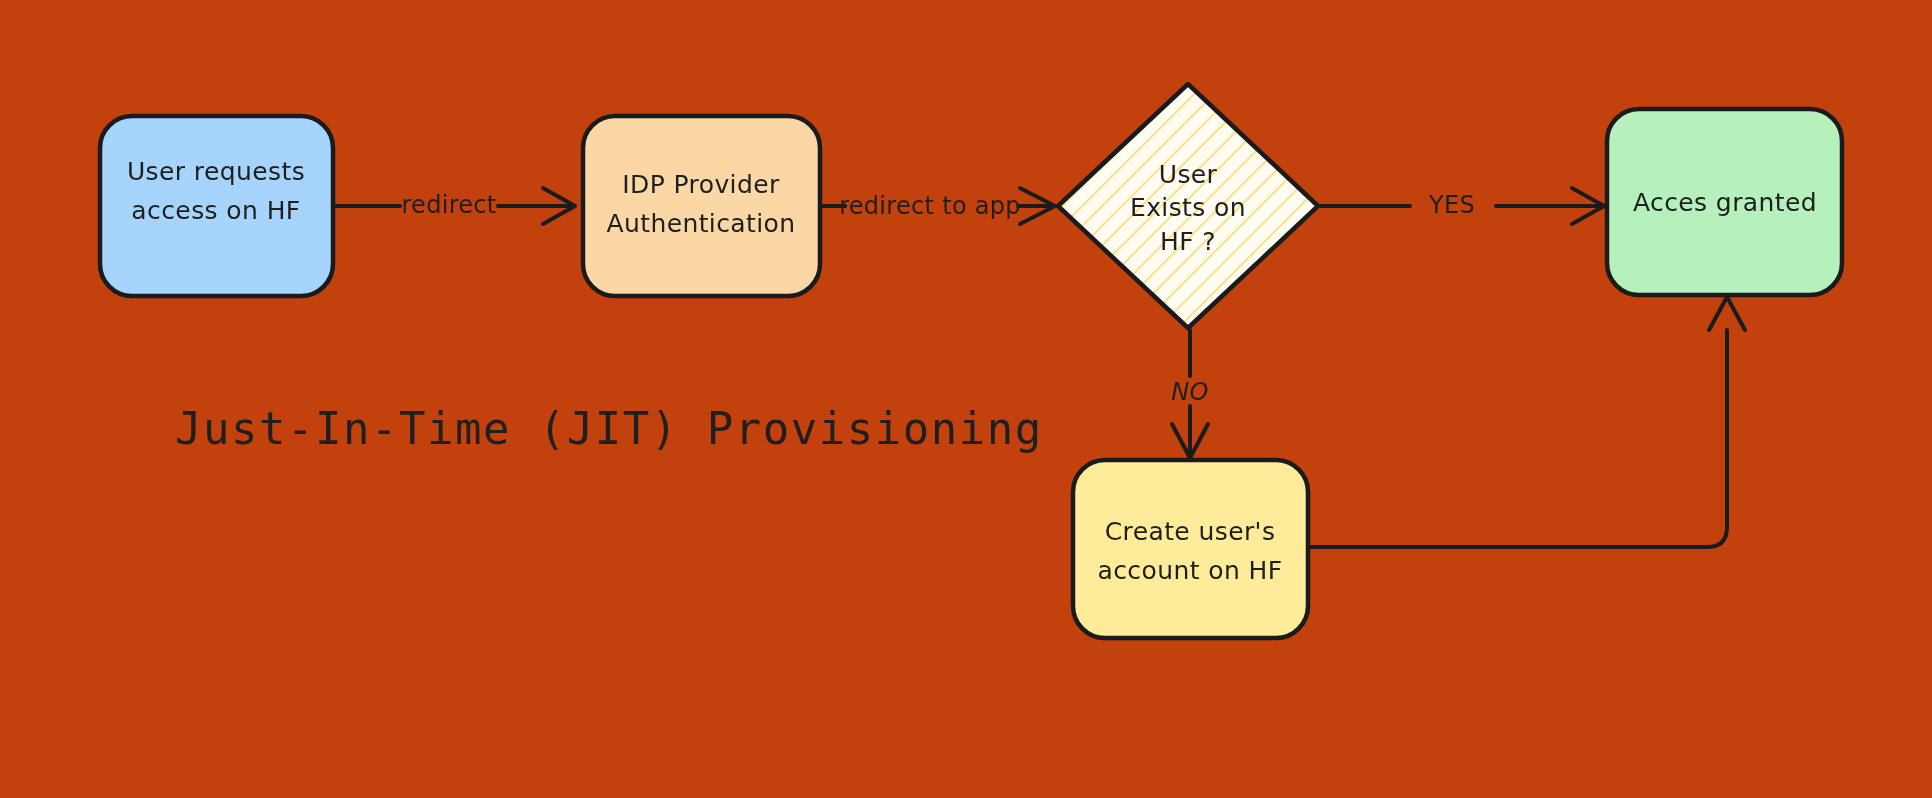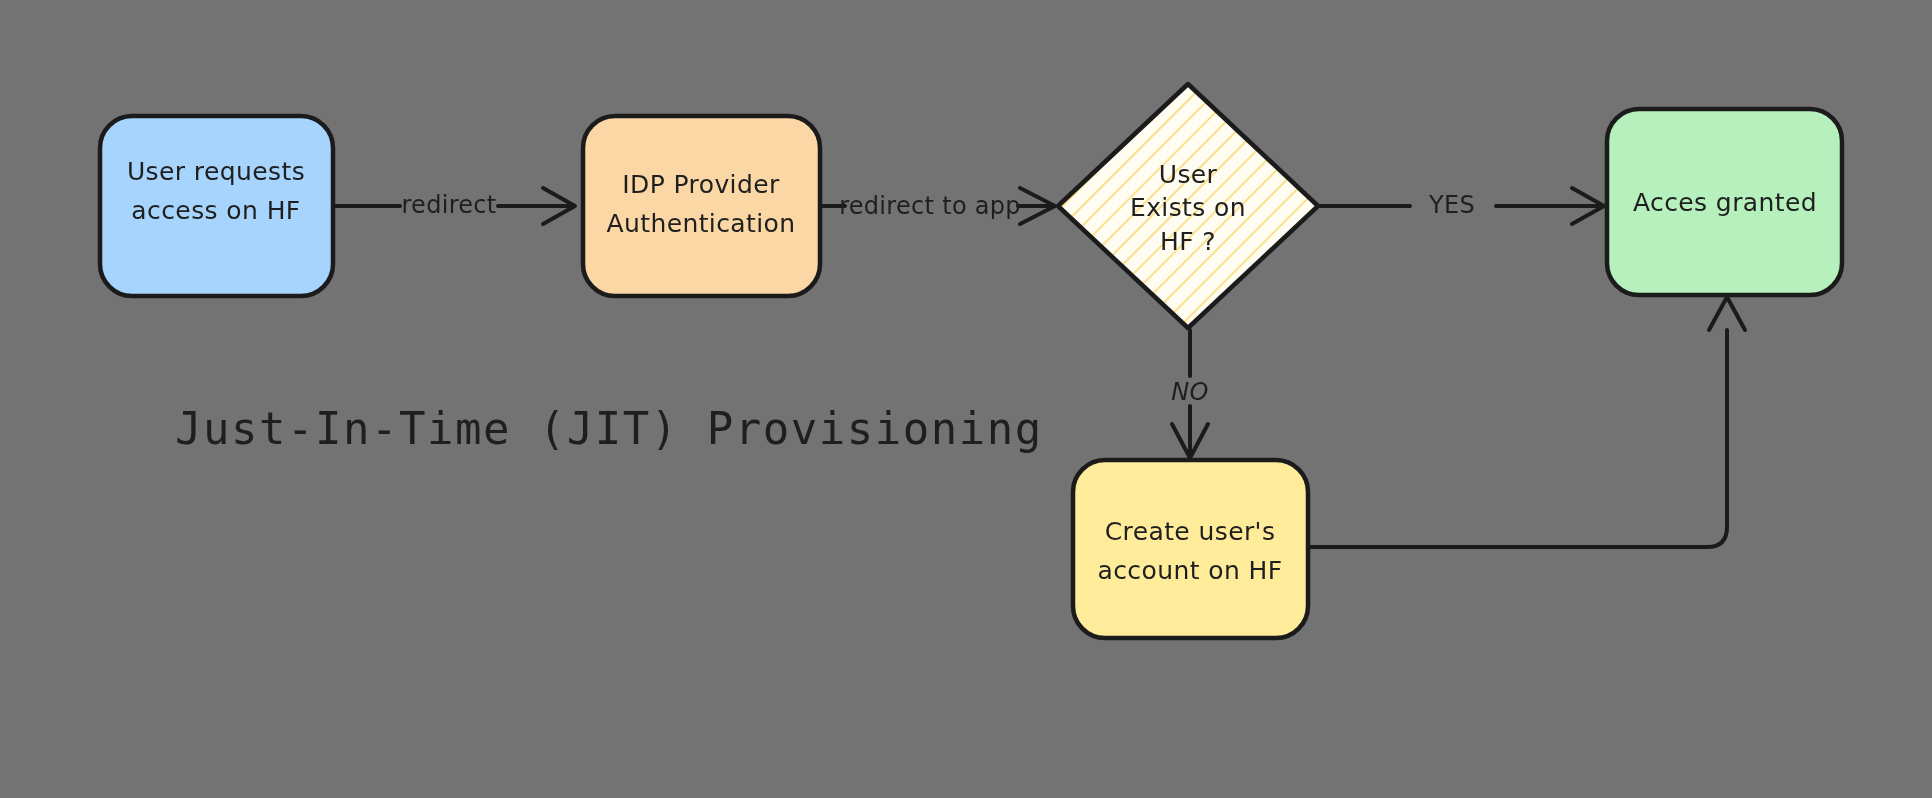--- a/index.html
+++ b/index.html
@@ -10,21 +10,21 @@
   body {
     width: 1932px;
     height: 798px;
     font-family: "DejaVu Sans", sans-serif;
     overflow: hidden;
   }
   #canvas {
     position: relative;
     width: 1932px;
     height: 798px;
-    background: #737373;
+    background: #c2410c;
   }
   svg#diagram {
     position: absolute;
     top: 0;
     left: 0;
     width: 1932px;
     height: 798px;
   }
   .node-label {
     font-family: "DejaVu Sans", sans-serif;

